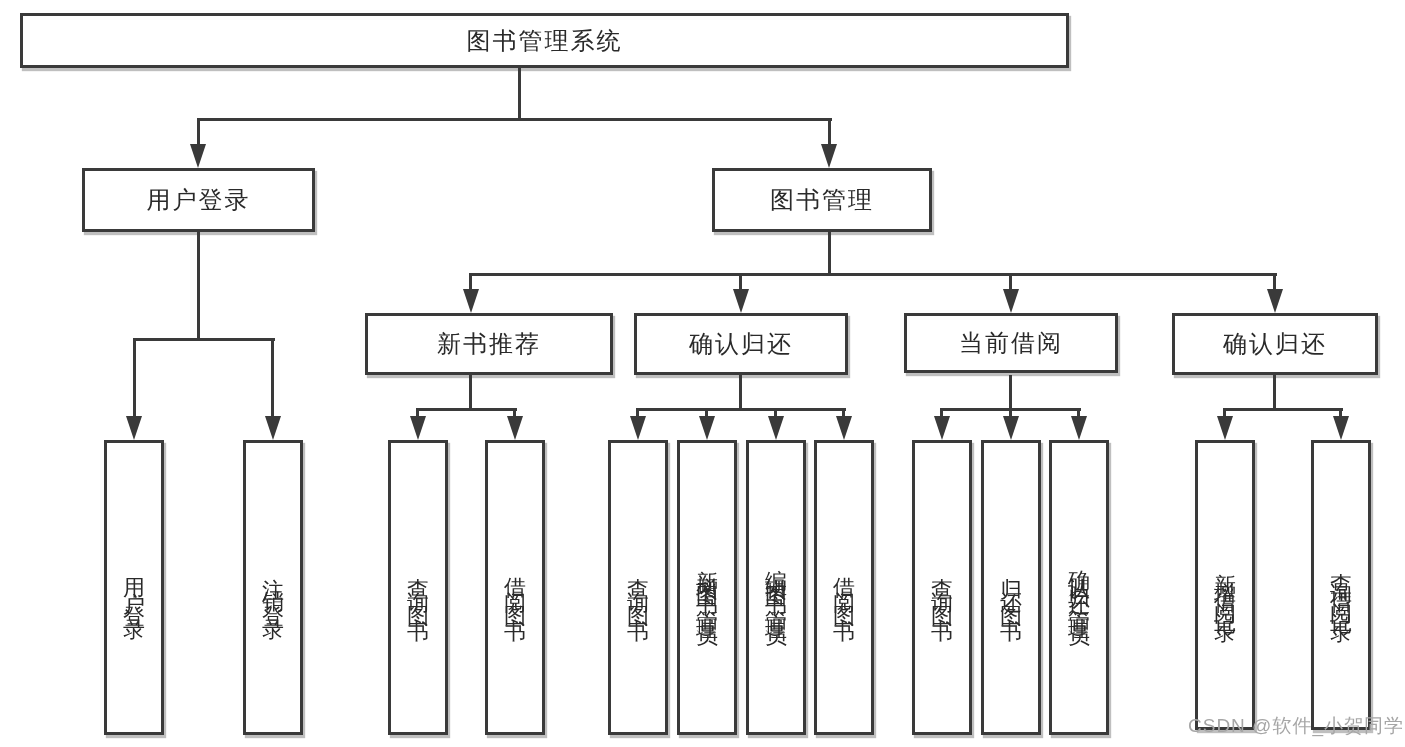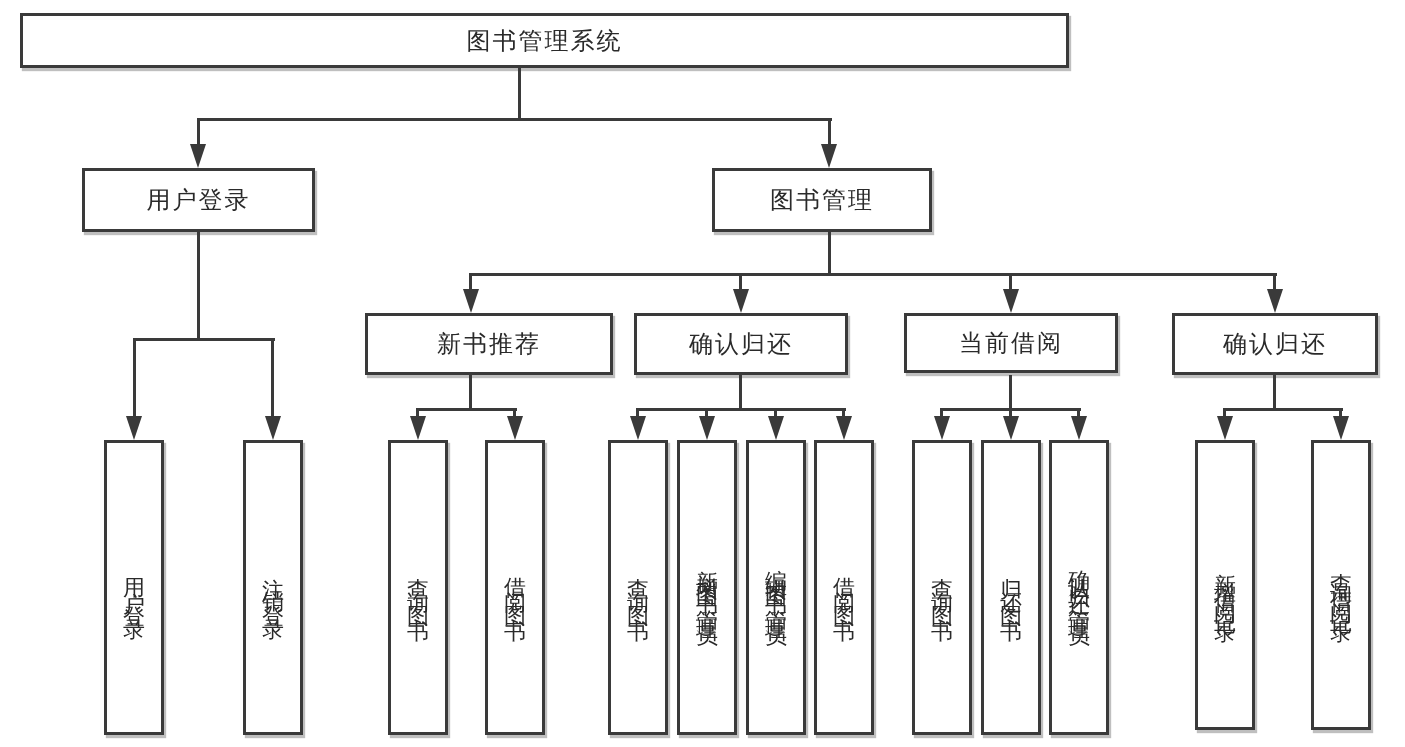--- a/index.html
+++ b/index.html
@@ -154,14 +154,15 @@
   <div class="box leaf" style="left:746px;top:440px;width:60px;height:295px">编辑图书（管理员）</div>
   <div class="box leaf sp-wide" style="left:814px;top:440px;width:60px;height:295px">借阅图书</div>
 
   <div class="box leaf sp-wide" style="left:912px;top:440px;width:60px;height:295px">查询图书</div>
   <div class="box leaf sp-wide" style="left:981px;top:440px;width:60px;height:295px">归还图书</div>
   <div class="box leaf" style="left:1049px;top:440px;width:60px;height:295px">确认归还（管理员）</div>
 
   <div class="box leaf sp-mid" style="left:1195px;top:440px;width:60px;height:290px">新增借阅记录</div>
   <div class="box leaf sp-mid" style="left:1311px;top:440px;width:60px;height:290px">查询借阅记录</div>
 
+  <div class="watermark">CSDN @软件_小贺同学</div>
 
 </div>
 
 </body></html>

